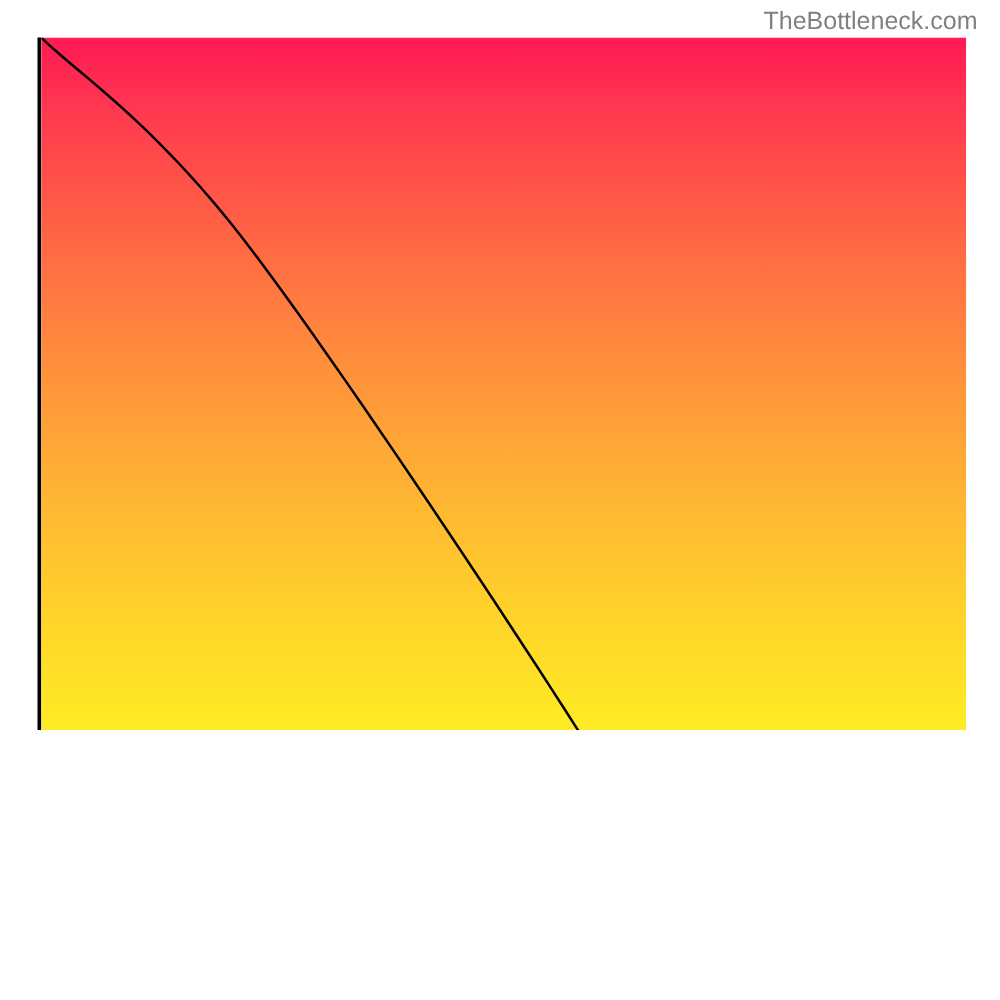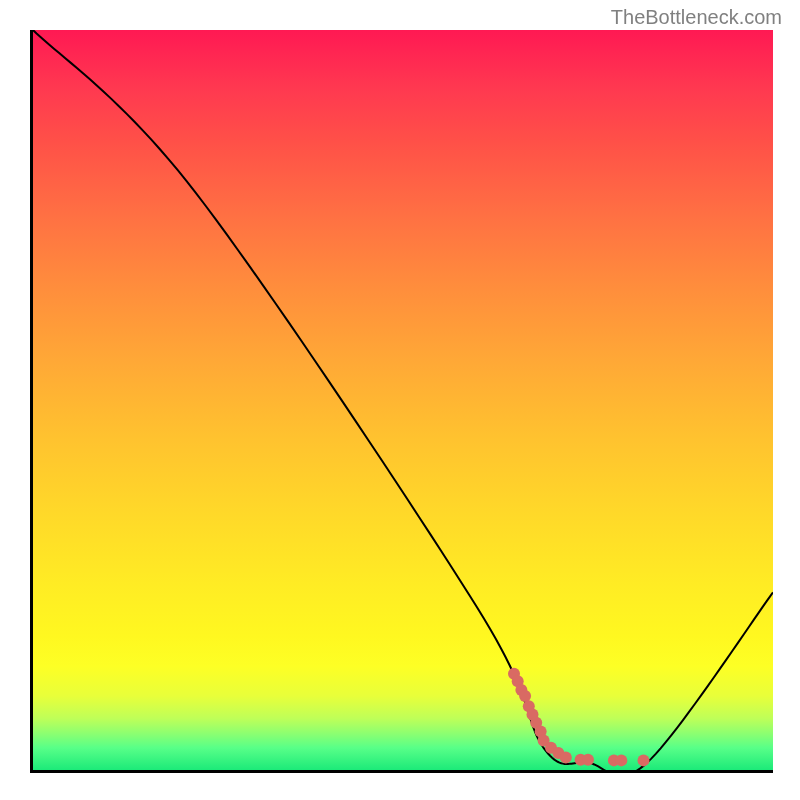--- a/index.html
+++ b/index.html
@@ -3,21 +3,21 @@
 <meta charset="utf-8">
 <style>
 body {
   margin: 0;
   padding: 0;
   background: #fff;
   font-family: Arial, sans-serif;
 }
 .chart-container {
   width: 800px;
-  height: 800px;
+  height: 584px;
   position: relative;
   text-decoration: underline;
 }
 .watermark {
   position: absolute;
   top: 6px;
   right: 18px;
   color: #808080;
   font-size: 20px;
   font-weight: normal;

